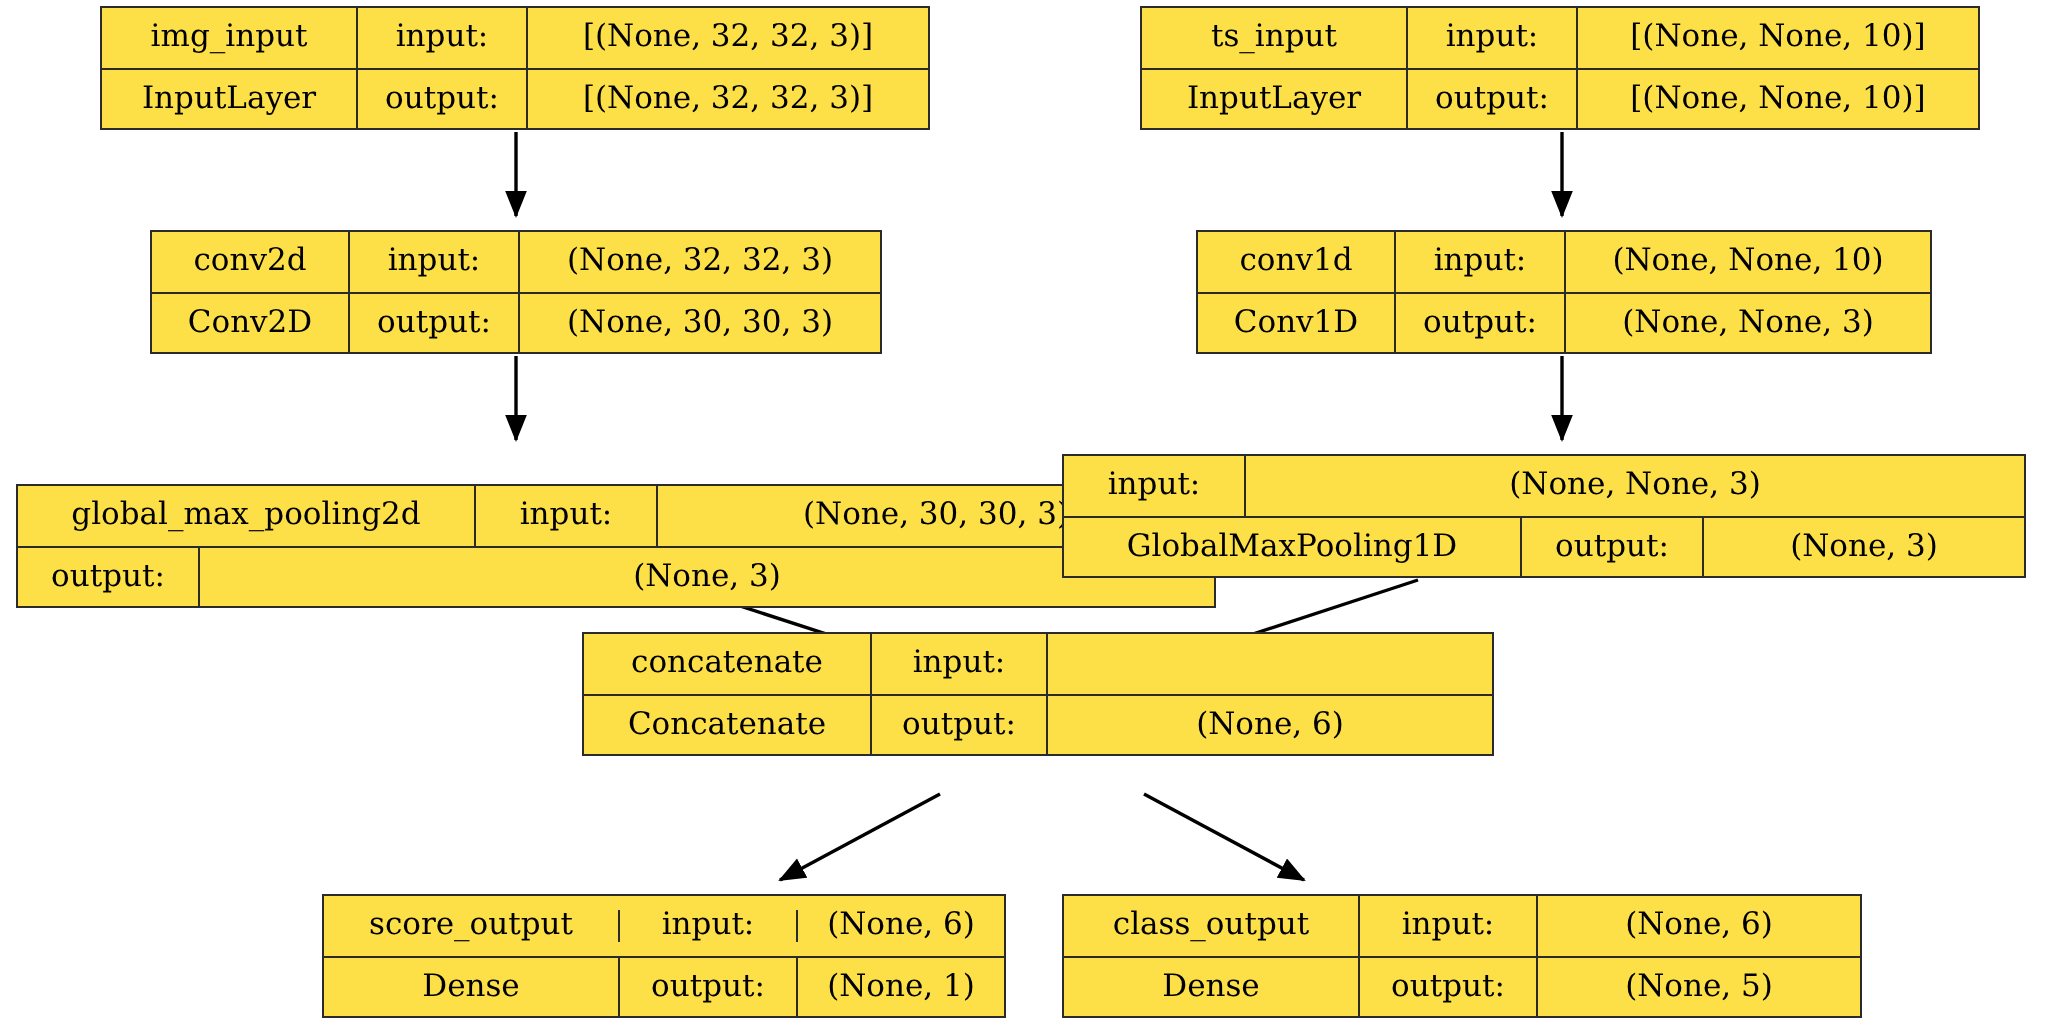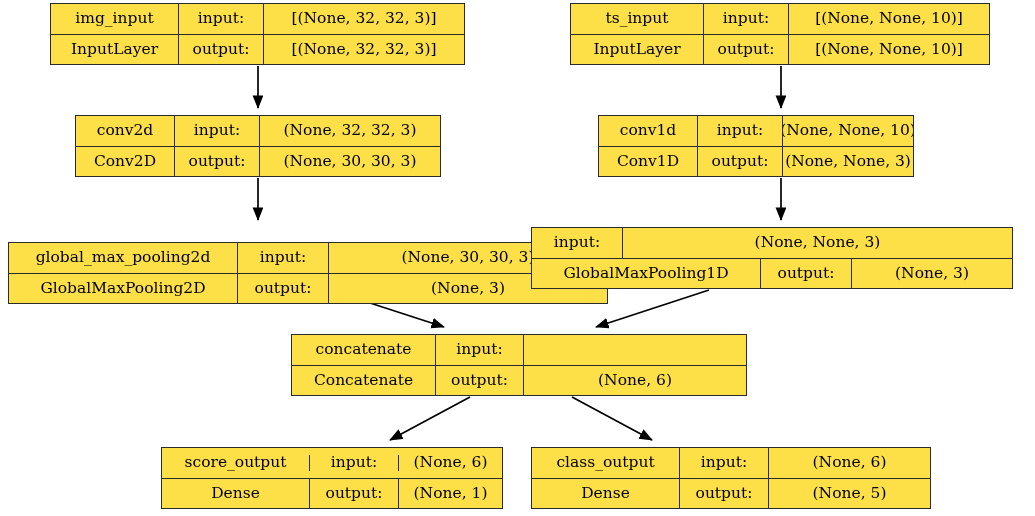--- a/index.html
+++ b/index.html
@@ -109,56 +109,55 @@
           <div class="cell c-name" style="width: 99px; flex: 0 0 99px; border-right-color: rgb(43, 43, 43);">conv2d</div>
           <div class="cell c-label" style="width: 85px; flex: 0 0 85px; border-right-color: rgb(43, 43, 43);">input:</div>
           <div class="cell c-shape" style="flex: 1 1 auto;">(None, 32, 32, 3)</div>
         </div>
         <div class="node-row bottom">
           <div class="cell c-name" style="width: 99px; flex: 0 0 99px; border-right-color: rgb(43, 43, 43);">Conv2D</div>
           <div class="cell c-label" style="width: 85px; flex: 0 0 85px; border-right-color: rgb(43, 43, 43);">output:</div>
           <div class="cell c-shape" style="flex: 1 1 auto;">(None, 30, 30, 3)</div>
         </div>
       </div>
-      <div class="node" style="left: 598px; top: 115px; width: 316px; height: 62px; border-color: rgb(43, 43, 43);">
+      <div class="node" style="left: 598px; top: 115px; width: 368px; height: 62px; border-color: rgb(43, 43, 43);">
         <div class="node-row top" style="border-bottom-color: rgb(43, 43, 43);">
           <div class="cell c-name" style="width: 99px; flex: 0 0 99px; border-right-color: rgb(43, 43, 43);">conv1d</div>
           <div class="cell c-label" style="width: 85px; flex: 0 0 85px; border-right-color: rgb(43, 43, 43);">input:</div>
           <div class="cell c-shape" style="flex: 1 1 auto;">(None, None, 10)</div>
         </div>
         <div class="node-row bottom">
           <div class="cell c-name" style="width: 99px; flex: 0 0 99px; border-right-color: rgb(43, 43, 43);">Conv1D</div>
           <div class="cell c-label" style="width: 85px; flex: 0 0 85px; border-right-color: rgb(43, 43, 43);">output:</div>
           <div class="cell c-shape" style="flex: 1 1 auto;">(None, None, 3)</div>
         </div>
       </div>
       <div class="node" style="left: 8px; top: 242px; width: 600px; height: 62px; border-color: rgb(43, 43, 43);">
         <div class="node-row top" style="border-bottom-color: rgb(43, 43, 43);">
           <div class="cell c-name" style="width: 229px; flex: 0 0 229px; border-right-color: rgb(43, 43, 43);">global_max_pooling2d</div>
           <div class="cell c-label" style="width: 91px; flex: 0 0 91px; border-right-color: rgb(43, 43, 43);">input:</div>
           <div class="cell c-shape" style="flex: 1 1 auto;">(None, 30, 30, 3)</div>
         </div>
         <div class="node-row bottom">
-          <div class="cell c-name" style="width: 229px; flex: 0 0 229px; border-right-color: rgb(43, 43, 43);">GlobalMaxPooling2D</div>
           <div class="cell c-label" style="width: 91px; flex: 0 0 91px; border-right-color: rgb(43, 43, 43);">output:</div>
           <div class="cell c-shape" style="flex: 1 1 auto;">(None, 3)</div>
         </div>
       </div>
       <div class="node" style="left: 531px; top: 227px; width: 482px; height: 62px; border-color: rgb(43, 43, 43);">
         <div class="node-row top" style="border-bottom-color: rgb(43, 43, 43);">
           <div class="cell c-label" style="width: 91px; flex: 0 0 91px; border-right-color: rgb(43, 43, 43);">input:</div>
           <div class="cell c-shape" style="flex: 1 1 auto;">(None, None, 3)</div>
         </div>
         <div class="node-row bottom">
           <div class="cell c-name" style="width: 229px; flex: 0 0 229px; border-right-color: rgb(43, 43, 43);">GlobalMaxPooling1D</div>
           <div class="cell c-label" style="width: 91px; flex: 0 0 91px; border-right-color: rgb(43, 43, 43);">output:</div>
           <div class="cell c-shape" style="flex: 1 1 auto;">(None, 3)</div>
         </div>
       </div>
-      <div class="node" style="left: 291px; top: 334px; width: 456px; height: 62px; border-color: rgb(43, 43, 43);">
+      <div class="node" style="left: 291px; top: 316px; width: 456px; height: 62px; border-color: rgb(43, 43, 43);">
         <div class="node-row top" style="border-bottom-color: rgb(43, 43, 43);">
           <div class="cell c-name" style="width: 144px; flex: 0 0 144px; border-right-color: rgb(43, 43, 43);">concatenate</div>
           <div class="cell c-label" style="width: 88px; flex: 0 0 88px; border-right-color: rgb(43, 43, 43);">input:</div>
         </div>
         <div class="node-row bottom">
           <div class="cell c-name" style="width: 144px; flex: 0 0 144px; border-right-color: rgb(43, 43, 43);">Concatenate</div>
           <div class="cell c-label" style="width: 88px; flex: 0 0 88px; border-right-color: rgb(43, 43, 43);">output:</div>
           <div class="cell c-shape" style="flex: 1 1 auto;">(None, 6)</div>
         </div>
       </div>

